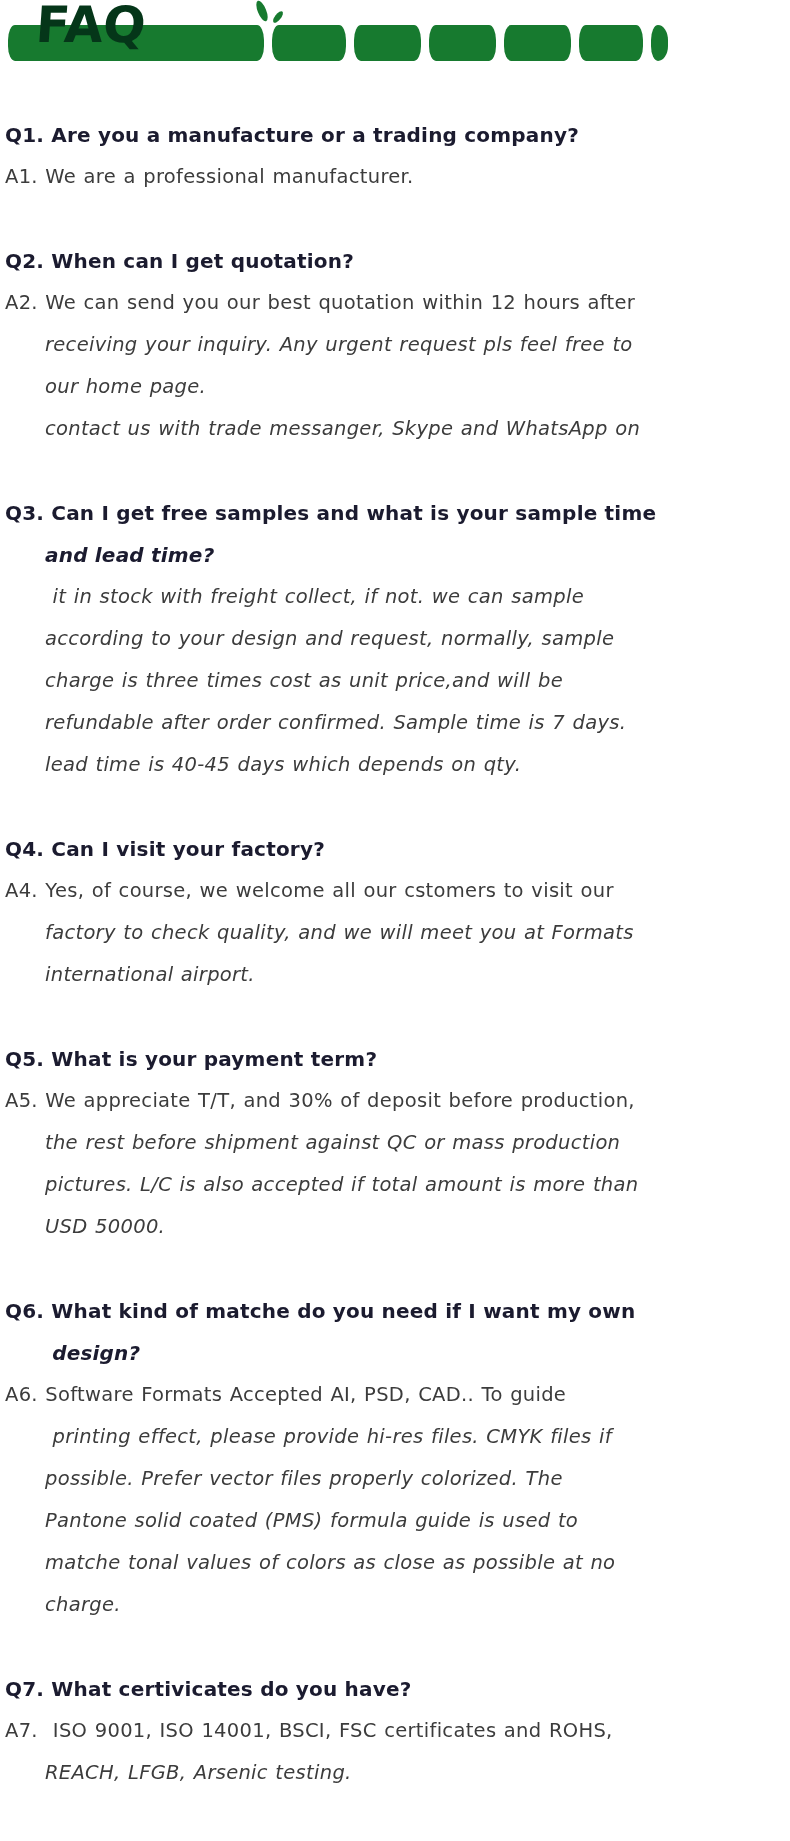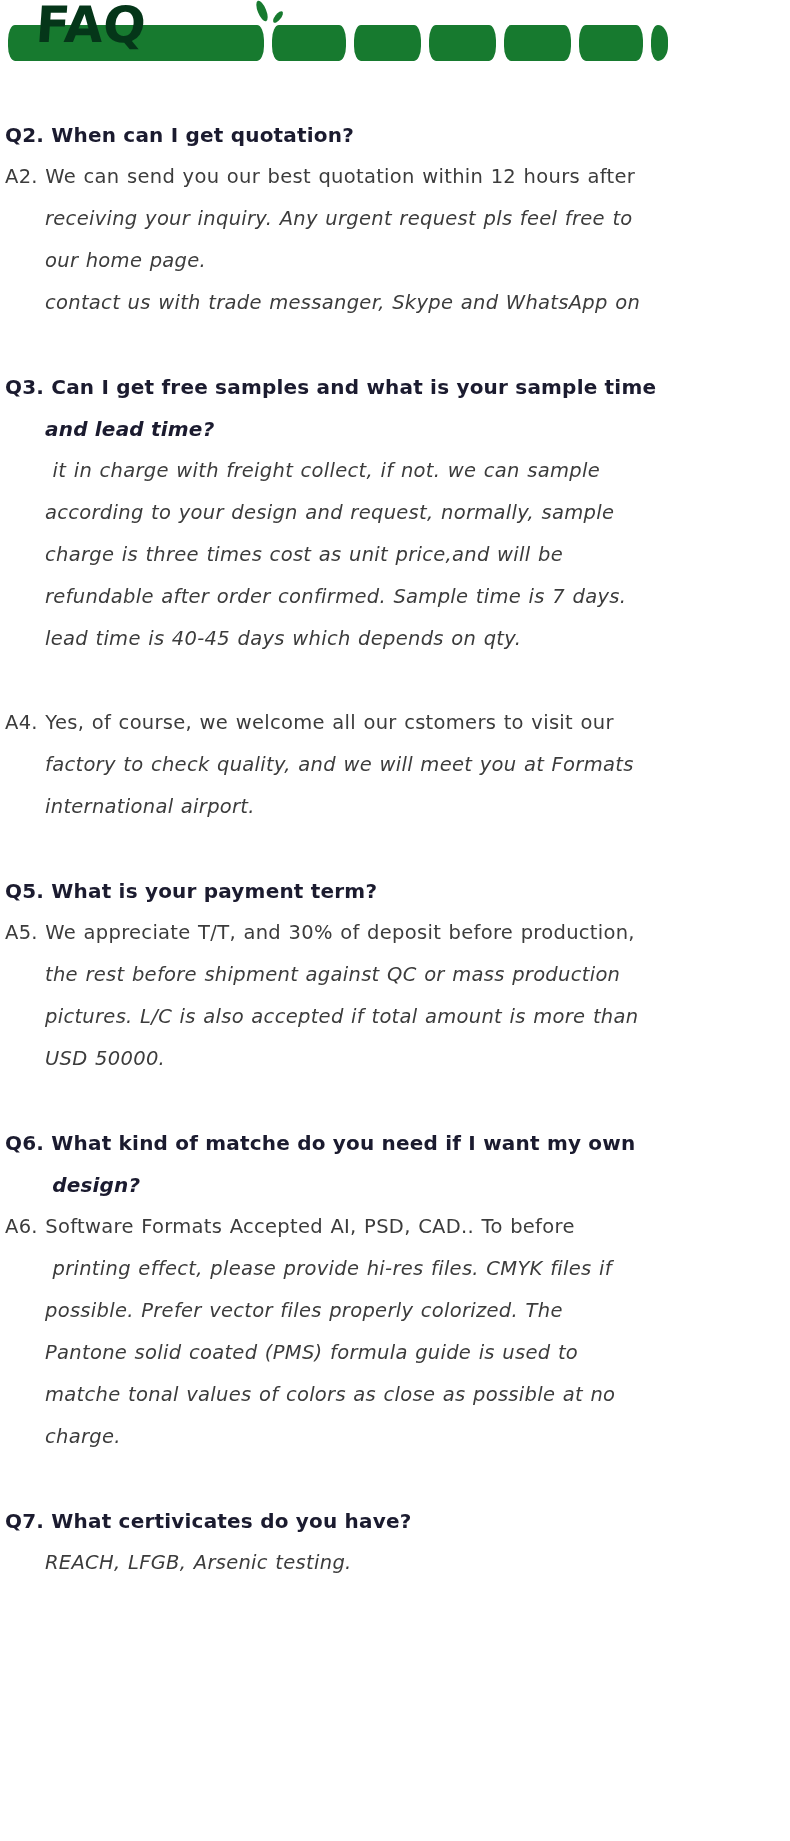--- a/index.html
+++ b/index.html
@@ -79,56 +79,62 @@
       <g fill="#177a2f">
         <ellipse cx="14" cy="12" rx="4.2" ry="11" transform="rotate(-22 14 12)"></ellipse>
         <ellipse cx="30" cy="18" rx="3" ry="7" transform="rotate(38 30 18)"></ellipse>
       </g>
     </svg>
     <h1 class="faq-title">FAQ</h1>
   </header>
 
   <main class="faq-main" id="faq-list">
       <section class="qa">
+        <div class="line q-line">Q1. Are you a manufacture or a trading company?</div>
+        <div class="line a-line">A1. We are a professional manufacturer.</div>
+      </section>
+      <section class="qa">
         <div class="line q-line">Q2. When can I get quotation?</div>
         <div class="line a-line">A2. We can send you our best quotation within 12 hours after</div>
         <div class="line a-line cont">receiving your inquiry. Any urgent request pls feel free to</div>
         <div class="line a-line cont">our home page.</div>
         <div class="line a-line cont">contact us with trade messanger, Skype and WhatsApp on</div>
       </section>
       <section class="qa">
         <div class="line q-line">Q3. Can I get free samples and what is your sample time</div>
         <div class="line q-line cont">and lead time?</div>
-        <div class="line a-line cont"> it in charge with freight collect, if not. we can sample</div>
+        <div class="line a-line cont"> it in stock with freight collect, if not. we can sample</div>
         <div class="line a-line cont">according to your design and request, normally, sample</div>
         <div class="line a-line cont">charge is three times cost as unit price,and will be</div>
         <div class="line a-line cont">refundable after order confirmed. Sample time is 7 days.</div>
         <div class="line a-line cont">lead time is 40-45 days which depends on qty.</div>
       </section>
       <section class="qa">
+        <div class="line q-line">Q4. Can I visit your factory?</div>
         <div class="line a-line">A4. Yes, of course, we welcome all our cstomers to visit our</div>
         <div class="line a-line cont">factory to check quality, and we will meet you at Formats</div>
         <div class="line a-line cont">international airport.</div>
       </section>
       <section class="qa">
         <div class="line q-line">Q5. What is your payment term?</div>
         <div class="line a-line">A5. We appreciate T/T, and 30% of deposit before production,</div>
         <div class="line a-line cont">the rest before shipment against QC or mass production</div>
         <div class="line a-line cont">pictures. L/C is also accepted if total amount is more than</div>
         <div class="line a-line cont">USD 50000.</div>
       </section>
       <section class="qa">
         <div class="line q-line">Q6. What kind of matche do you need if I want my own</div>
         <div class="line q-line cont"> design?</div>
-        <div class="line a-line">A6. Software Formats Accepted AI, PSD, CAD.. To before</div>
+        <div class="line a-line">A6. Software Formats Accepted AI, PSD, CAD.. To guide</div>
         <div class="line a-line cont"> printing effect, please provide hi-res files. CMYK files if</div>
         <div class="line a-line cont">possible. Prefer vector files properly colorized. The</div>
         <div class="line a-line cont">Pantone solid coated (PMS) formula guide is used to</div>
         <div class="line a-line cont">matche tonal values of colors as close as possible at no</div>
         <div class="line a-line cont">charge.</div>
       </section>
       <section class="qa">
         <div class="line q-line">Q7. What certivicates do you have?</div>
+        <div class="line a-line">A7.  ISO 9001, ISO 14001, BSCI, FSC certificates and ROHS,</div>
         <div class="line a-line cont">REACH, LFGB, Arsenic testing.</div>
       </section>
     </main>
 
 </div>
 
 </body></html>

